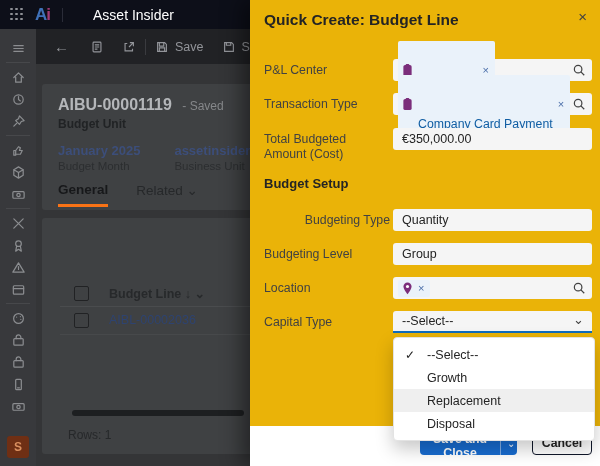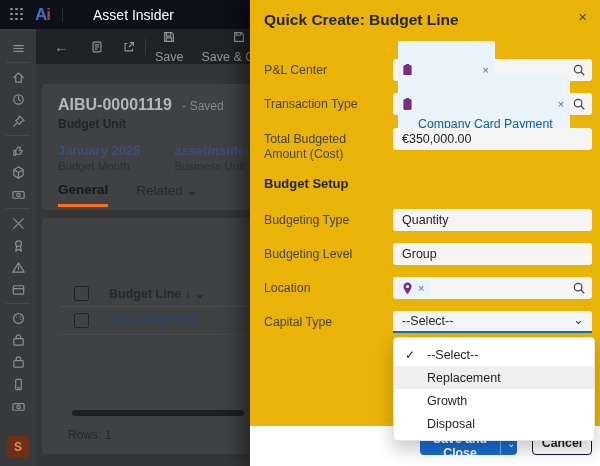--- a/index.html
+++ b/index.html
@@ -18,21 +18,21 @@
   .rail{position:absolute;top:29px;left:0;width:36px;bottom:0;background:#38393c;
         display:flex;flex-direction:column;align-items:center;padding-top:8px;box-sizing:border-box;}
   .ri{height:22px;display:flex;align-items:center;justify-content:center;width:36px;flex:0 0 auto;}
   .ri svg{stroke:#8b8d90;fill:none;stroke-width:1.3;stroke-linecap:round;stroke-linejoin:round;}
   .rail-div{width:24px;height:1px;background:#47484b;margin:3px 0;flex:0 0 auto;}
   .env-badge{position:absolute;bottom:8px;left:7px;width:22px;height:22px;background:#6f2f14;
              color:#d98f5f;border-radius:3px;font-size:12px;font-weight:bold;
              display:flex;align-items:center;justify-content:center;}
   .cmdbar{position:absolute;top:29px;left:36px;width:564px;height:35px;background:#212225;
           display:flex;align-items:center;color:#93959a;font-size:12.5px;}
-  .cmd{display:flex;align-items:center;gap:6px;margin:0 9px;white-space:nowrap;flex-direction:column;}
+  .cmd{display:flex;align-items:center;gap:6px;margin:0 9px;white-space:nowrap;}
   .cmd svg{stroke:#93959a;fill:none;stroke-width:1.3;}
   .cmd-div{width:1px;height:16px;background:#3a3b3f;}
   .back{font-size:15px;margin:0 12px 0 18px;color:#93959a;}
   .card{position:absolute;background:#3f4143;border-radius:3px;}
   .card-head{left:42px;top:84px;width:552px;height:126px;padding:12px 16px;box-sizing:border-box;}
   .rec-id{font-size:16px;font-weight:bold;color:#b4b6b9;display:inline;}
   .rec-status{font-size:12px;color:#85878a;margin-left:6px;}
   .rec-entity{font-size:12px;font-weight:bold;color:#212325;margin-top:3px;}
   .head-fields{display:flex;gap:34px;margin-top:12px;}
   .hf-v{font-size:13px;font-weight:bold;color:#3c4e7a;}
@@ -312,21 +312,21 @@
 
   <div class="frow" style="top:128px;">
     <span class="flabel">Total Budgeted Amount (Cost)</span>
     <div class="fbox">
       <span class="fval">€350,000.00</span>
     </div>
   </div>
 
   <div class="section" style="top:176px;">Budget Setup</div>
 
-  <div class="frow" style="top:209px;">
+  <div class="frow" style="top:209px;text-align:right;">
     <span class="flabel">Budgeting Type</span>
     <span class="req">*</span>
     <div class="fbox">
       <span class="fval">Quantity</span>
     </div>
   </div>
 
   <div class="frow" style="top:243px;">
     <span class="flabel">Budgeting Level</span>
     <span class="req">*</span>
@@ -360,27 +360,27 @@
       <span class="fval">--Select--</span>
       <span class="sel-chev">⌄</span>
     </div>
   </div>
 
   <div class="popup">
     <div class="opt">
       <span class="chk">✓</span>
       <span>--Select--</span>
     </div>
+    <div class="opt">
+        <span>Growth</span>
+      </div>
     <div class="opt hovered">
         <span>Replacement</span>
       </div>
     <div class="opt">
-        <span>Growth</span>
-      </div>
-    <div class="opt">
         <span>Disposal</span>
       </div>
   </div>
 
   <div class="dlg-footer">
     <button class="btn-primary">Save and Close</button>
     <button class="btn-split">⌄</button>
     <button class="btn-cancel">Cancel</button>
   </div>
 </div>

